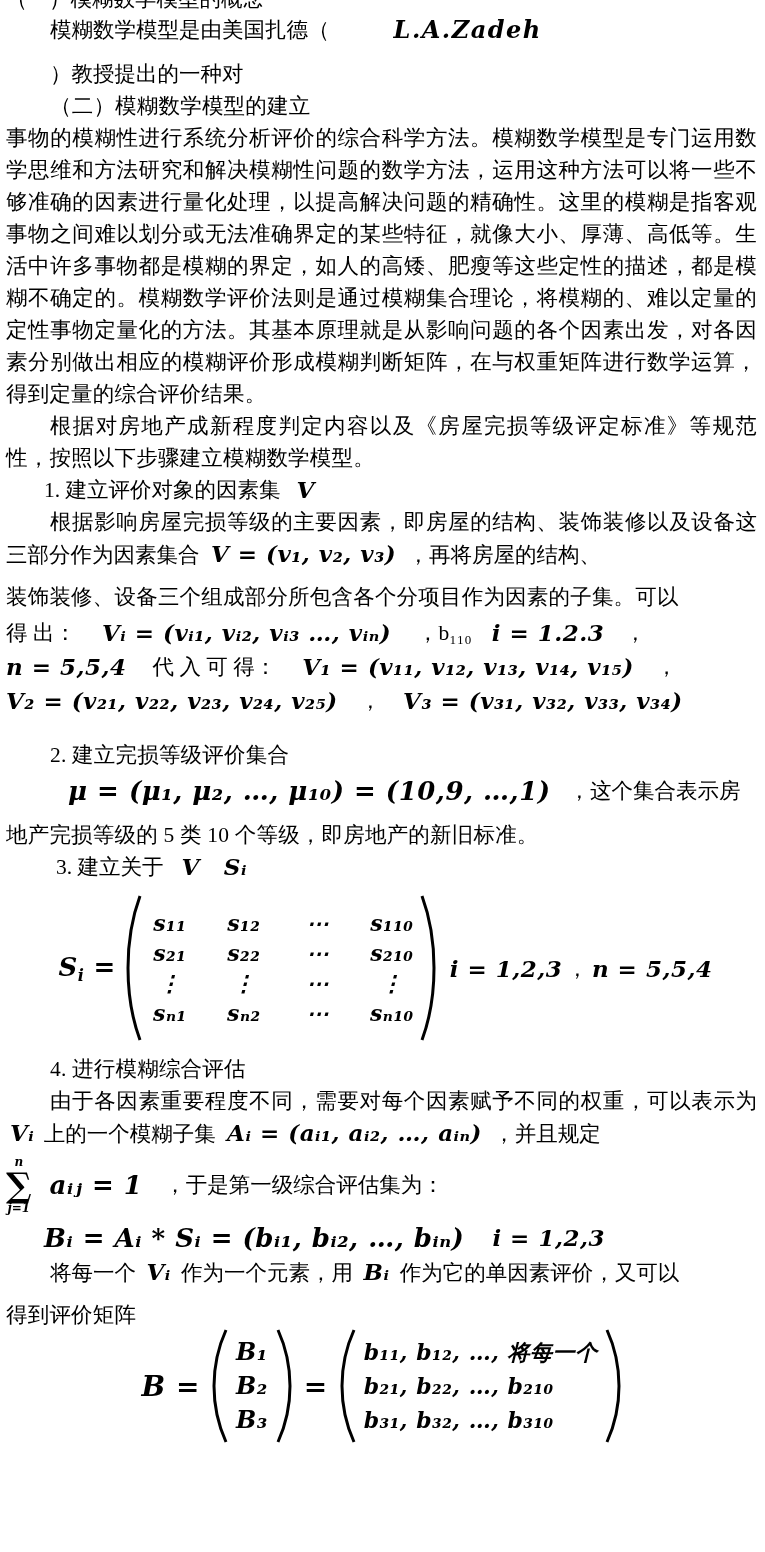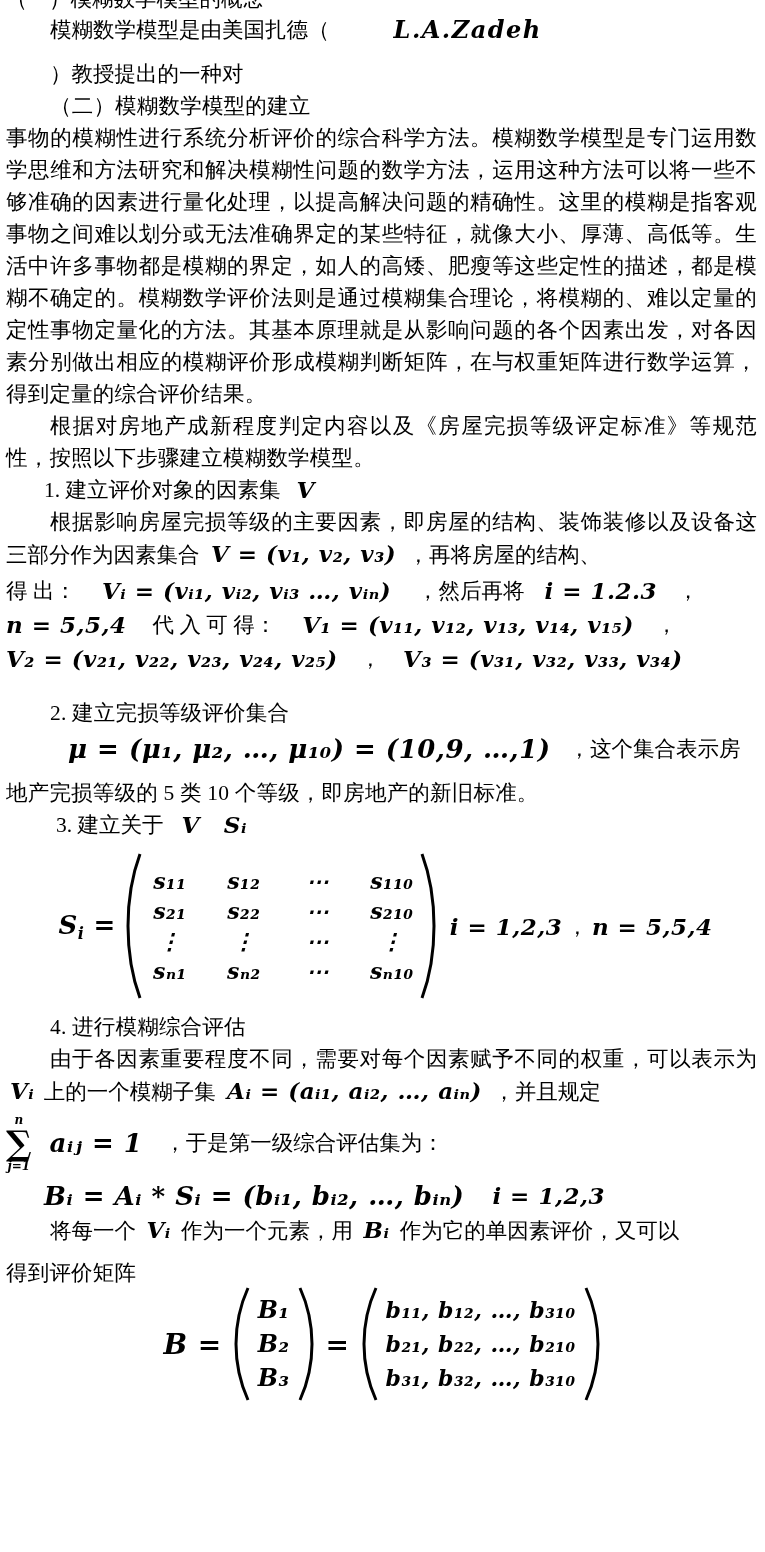--- a/index.html
+++ b/index.html
@@ -138,25 +138,26 @@
     <span>1. 建立评价对象的因素集</span>
     <span class="math" style="margin-left:4px">V</span>
   </div>
 
   <div class="blk" style="font-size:21.5px;line-height:32px;text-align:justify;text-indent:44px;">
     <span>根据影响房屋完损等级的主要因素，即房屋的结构、装饰装修以及设备这三部分作为因素集合</span>
     <span class="math" style="margin:0 6px;">V = (v₁, v₂, v₃)</span>
     <span>，再将房屋的结构、</span>
   </div>
 
+  <p class="body-text" style="margin-top:10px">装饰装修、设备三个组成部分所包含各个分项目作为因素的子集。可以</p>
 
   <div class="rowline" style="margin-top:4px">
     <span>得 出：</span>
     <span class="math" style="margin:0 14px;">Vᵢ = (vᵢ₁, vᵢ₂, vᵢ₃ …, vᵢₙ)</span>
-    <span>，然后再将</span>
+    <span>，b₁₁₀</span>
     <span class="math" style="margin:0 8px;">i = 1.2.3</span>
     <span>，</span>
   </div>
 
   <div class="rowline" style="margin-top:2px">
     <span class="math">n = 5,5,4</span>
     <span style="margin:0 14px">代 入 可 得：</span>
     <span class="math">V₁ = (v₁₁, v₁₂, v₁₃, v₁₄, v₁₅)</span>
     <span style="margin-left:10px">，</span>
   </div>
@@ -284,21 +285,21 @@
       </span>
     </span>
     <span class="math" style="font-size:28px;vertical-align:middle;margin:0 6px">=</span>
     <span class="matrix">
       <span class="paren">
         <svg width="18" height="118" viewBox="0 0 18 118">
             <path d="M16 3 C6 25, 4 48, 4 59 C4 70, 6 93, 16 115" stroke="#000" stroke-width="3" fill="none"></path>
           </svg>
       </span>
       <span class="vec-col math" style="font-size:22px;padding:0 8px;text-align:left">
-        <span>b₁₁, b₁₂, …, b₃₁₀</span>
+        <span>b₁₁, b₁₂, …, 将每一个</span>
         <span>b₂₁, b₂₂, …, b₂₁₀</span>
         <span>b₃₁, b₃₂, …, b₃₁₀</span>
       </span>
       <span class="paren">
         <svg width="18" height="118" viewBox="0 0 18 118">
             <path d="M2 3 C12 25, 14 48, 14 59 C14 70, 12 93, 2 115" stroke="#000" stroke-width="3" fill="none"></path>
           </svg>
       </span>
     </span>
   </div>

